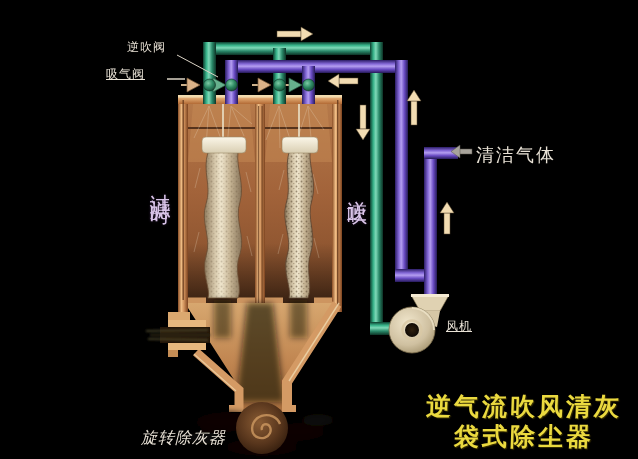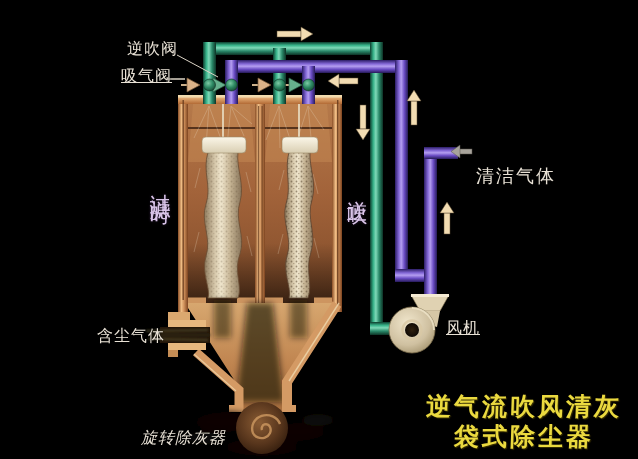--- a/index.html
+++ b/index.html
@@ -2,29 +2,29 @@
 <html><head>
 <meta charset="utf-8">
 <style>
   html,body{margin:0;padding:0;background:#000;}
   .stage{
     position:relative;width:638px;height:459px;background:#000;overflow:hidden;
     font-family:"DejaVu Sans",sans-serif;
   }
   .stage svg{position:absolute;left:0;top:0;}
   .lbl{
-    position:absolute;color:#e9e2d6;font-size:16px;letter-spacing:1px;
+    position:absolute;color:#e9e2d6;font-size:12px;letter-spacing:1px;
     white-space:nowrap;text-shadow:0 0 2px #000;
   }
-  .lbl-clean{left:476px;top:143px;font-size:18px;letter-spacing:2px;margin-top:21px;}
+  .lbl-clean{left:476px;top:143px;font-size:18px;letter-spacing:2px;}
   .lbl-dusty{left:97px;top:326px;font-size:16px;letter-spacing:1px;}
   .lbl-fan{left:446px;top:318px;text-decoration:underline;}
   .lbl-rotary{left:141px;top:428px;font-size:16px;letter-spacing:1px;font-style:italic;}
   .lbl-rbv{left:127px;top:39px;}
-  .lbl-sv{left:121px;top:66px;text-decoration:underline;}
+  .lbl-sv{left:106px;top:66px;text-decoration:underline;}
   .vlabel{
     position:absolute;color:#d9c4e8;font-size:21px;letter-spacing:5px;
     writing-mode:vertical-rl;text-orientation:upright;
     text-shadow:0 0 3px #30203a;
   }
   .vlabel-left{left:146px;top:177px;}
   .vlabel-right{left:343px;top:183px;}
   .ttl{
     position:absolute;color:#ead93f;font-weight:bold;font-size:25px;
     letter-spacing:3px;white-space:nowrap;text-shadow:1px 1px 1px #3a3000;
@@ -313,20 +313,19 @@
   </g>
   <g fill="#a8a49c" stroke="#55504a" stroke-width="0.5">
     <rect x="459" y="149" width="13" height="5"></rect>
         <polygon points="460,145 460,158 451,151.5"></polygon>
   </g>
 </svg>
 
   <div class="lbl lbl-rbv">逆吹阀</div>
   <div class="lbl lbl-sv">吸气阀</div>
   <div class="lbl lbl-clean">清洁气体</div>
-  <div class="lbl lbl-dusty">含尘气体</div>
   <div class="lbl lbl-fan">风机</div>
   <div class="lbl lbl-rotary">旋转除灰器</div>
   <div class="vlabel vlabel-left">过滤时</div>
   <div class="vlabel vlabel-right">逆吹</div>
   <div class="ttl ttl-1">逆气流吹风清灰</div>
   <div class="ttl ttl-2">袋式除尘器</div>
 </div>
 
 </body></html>

